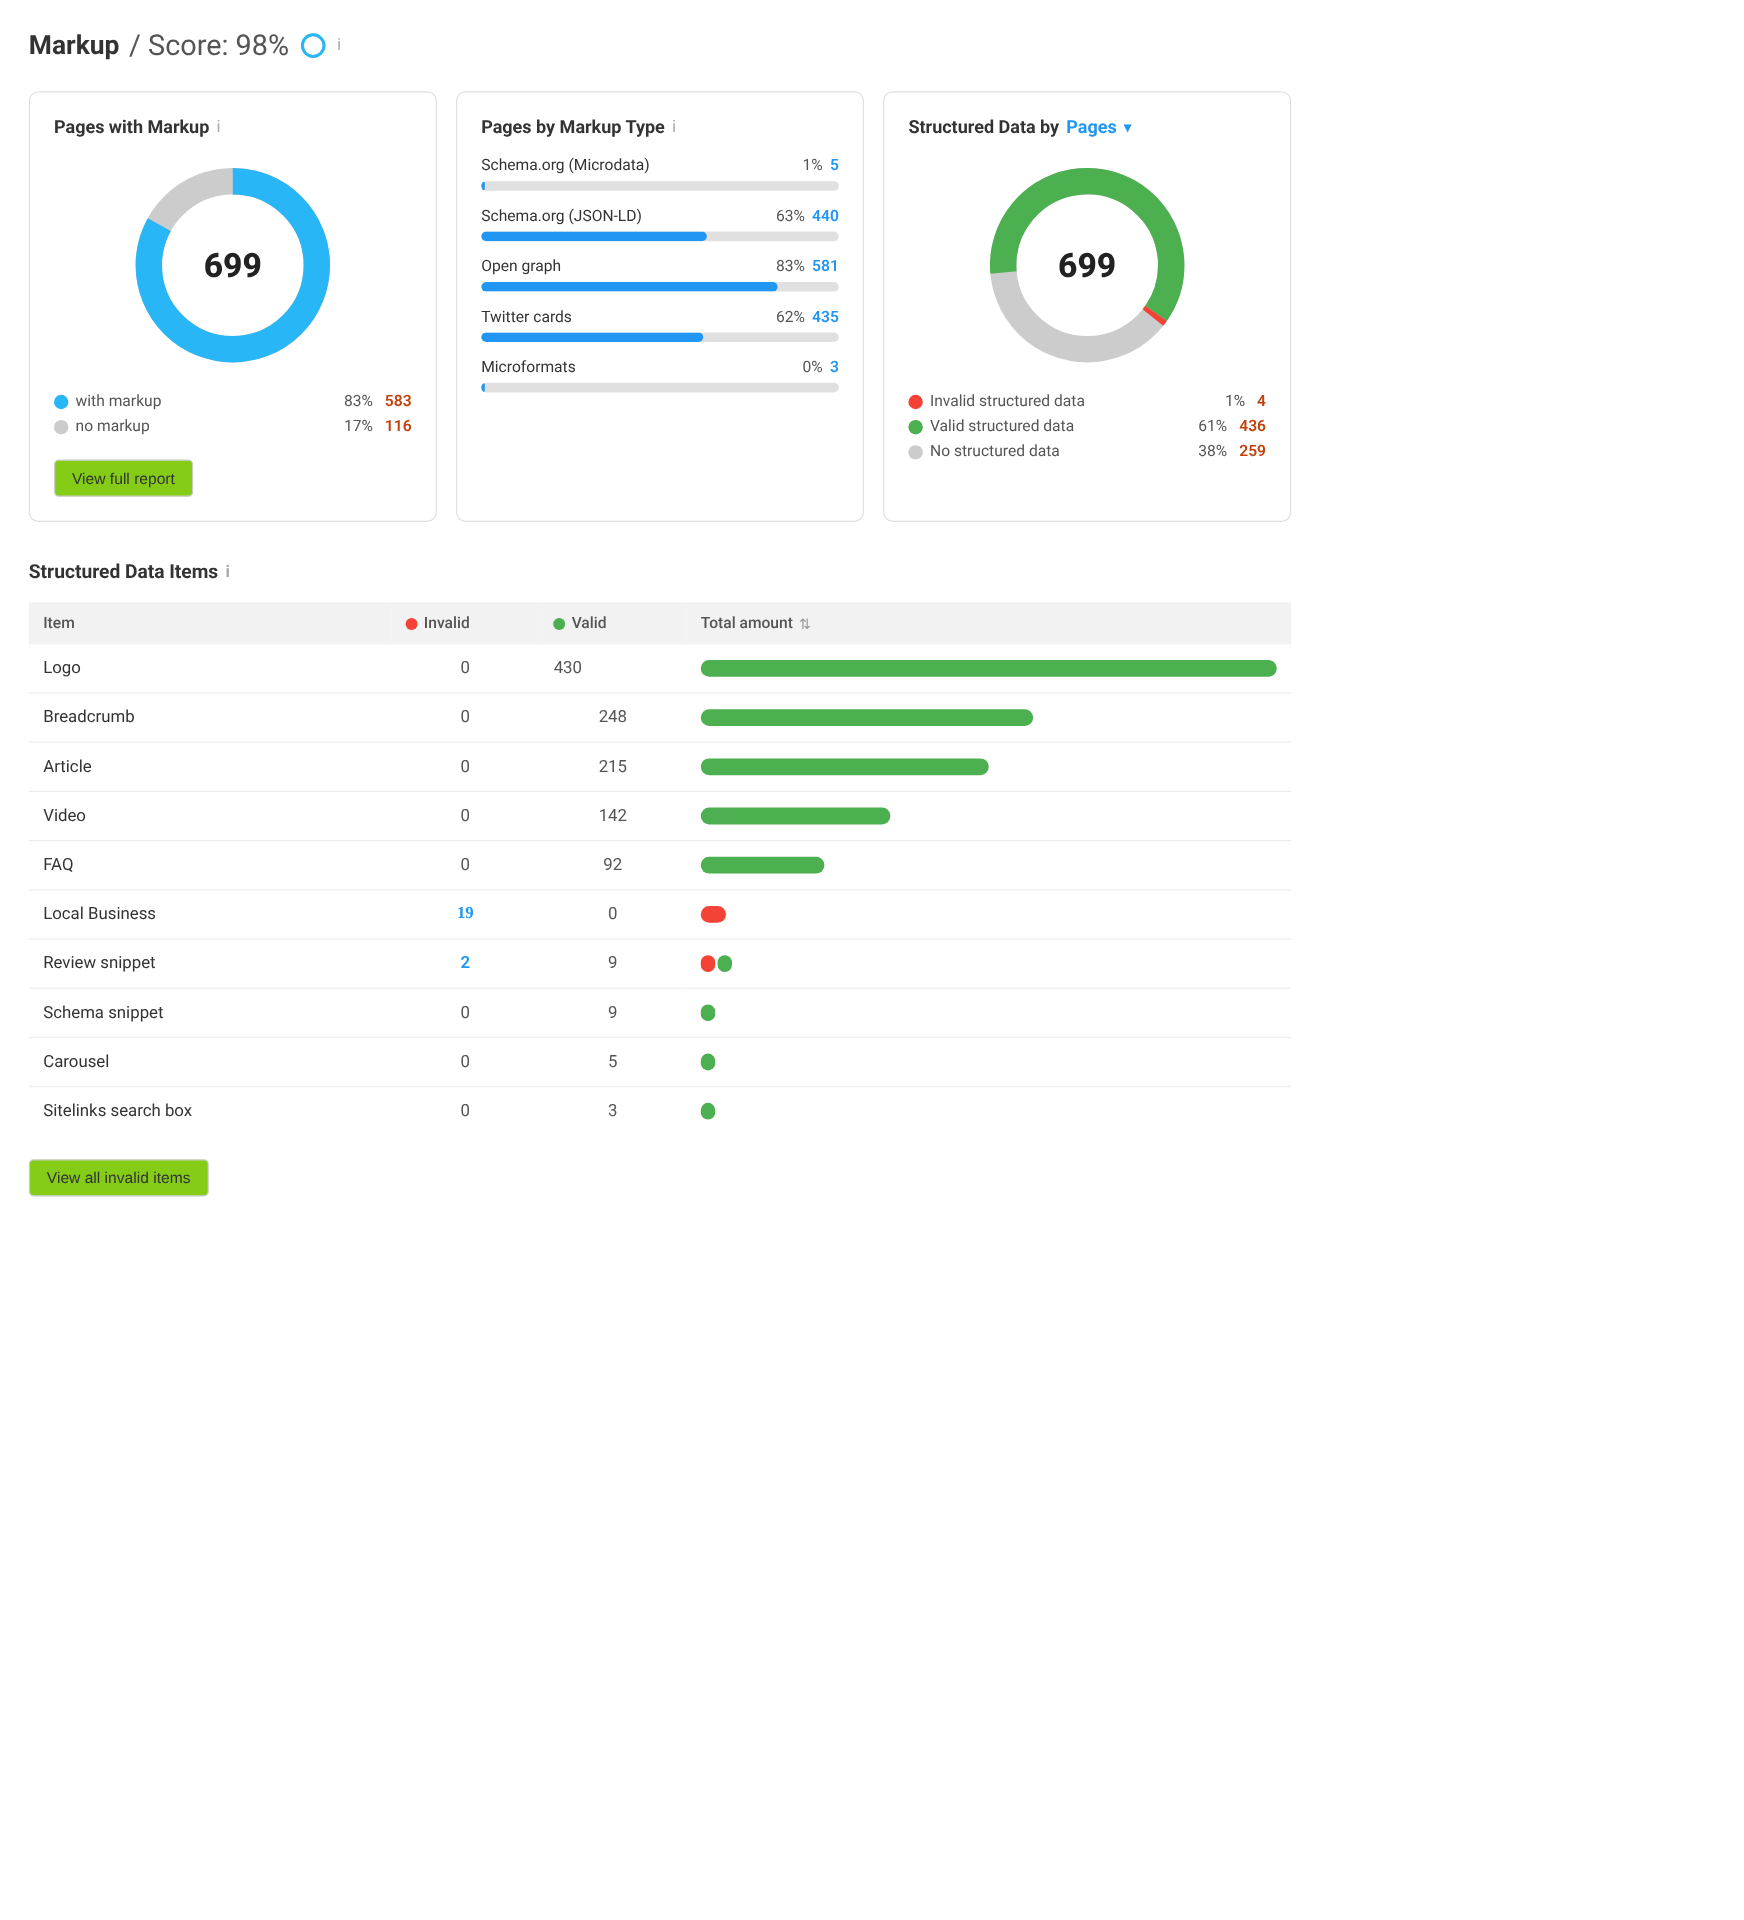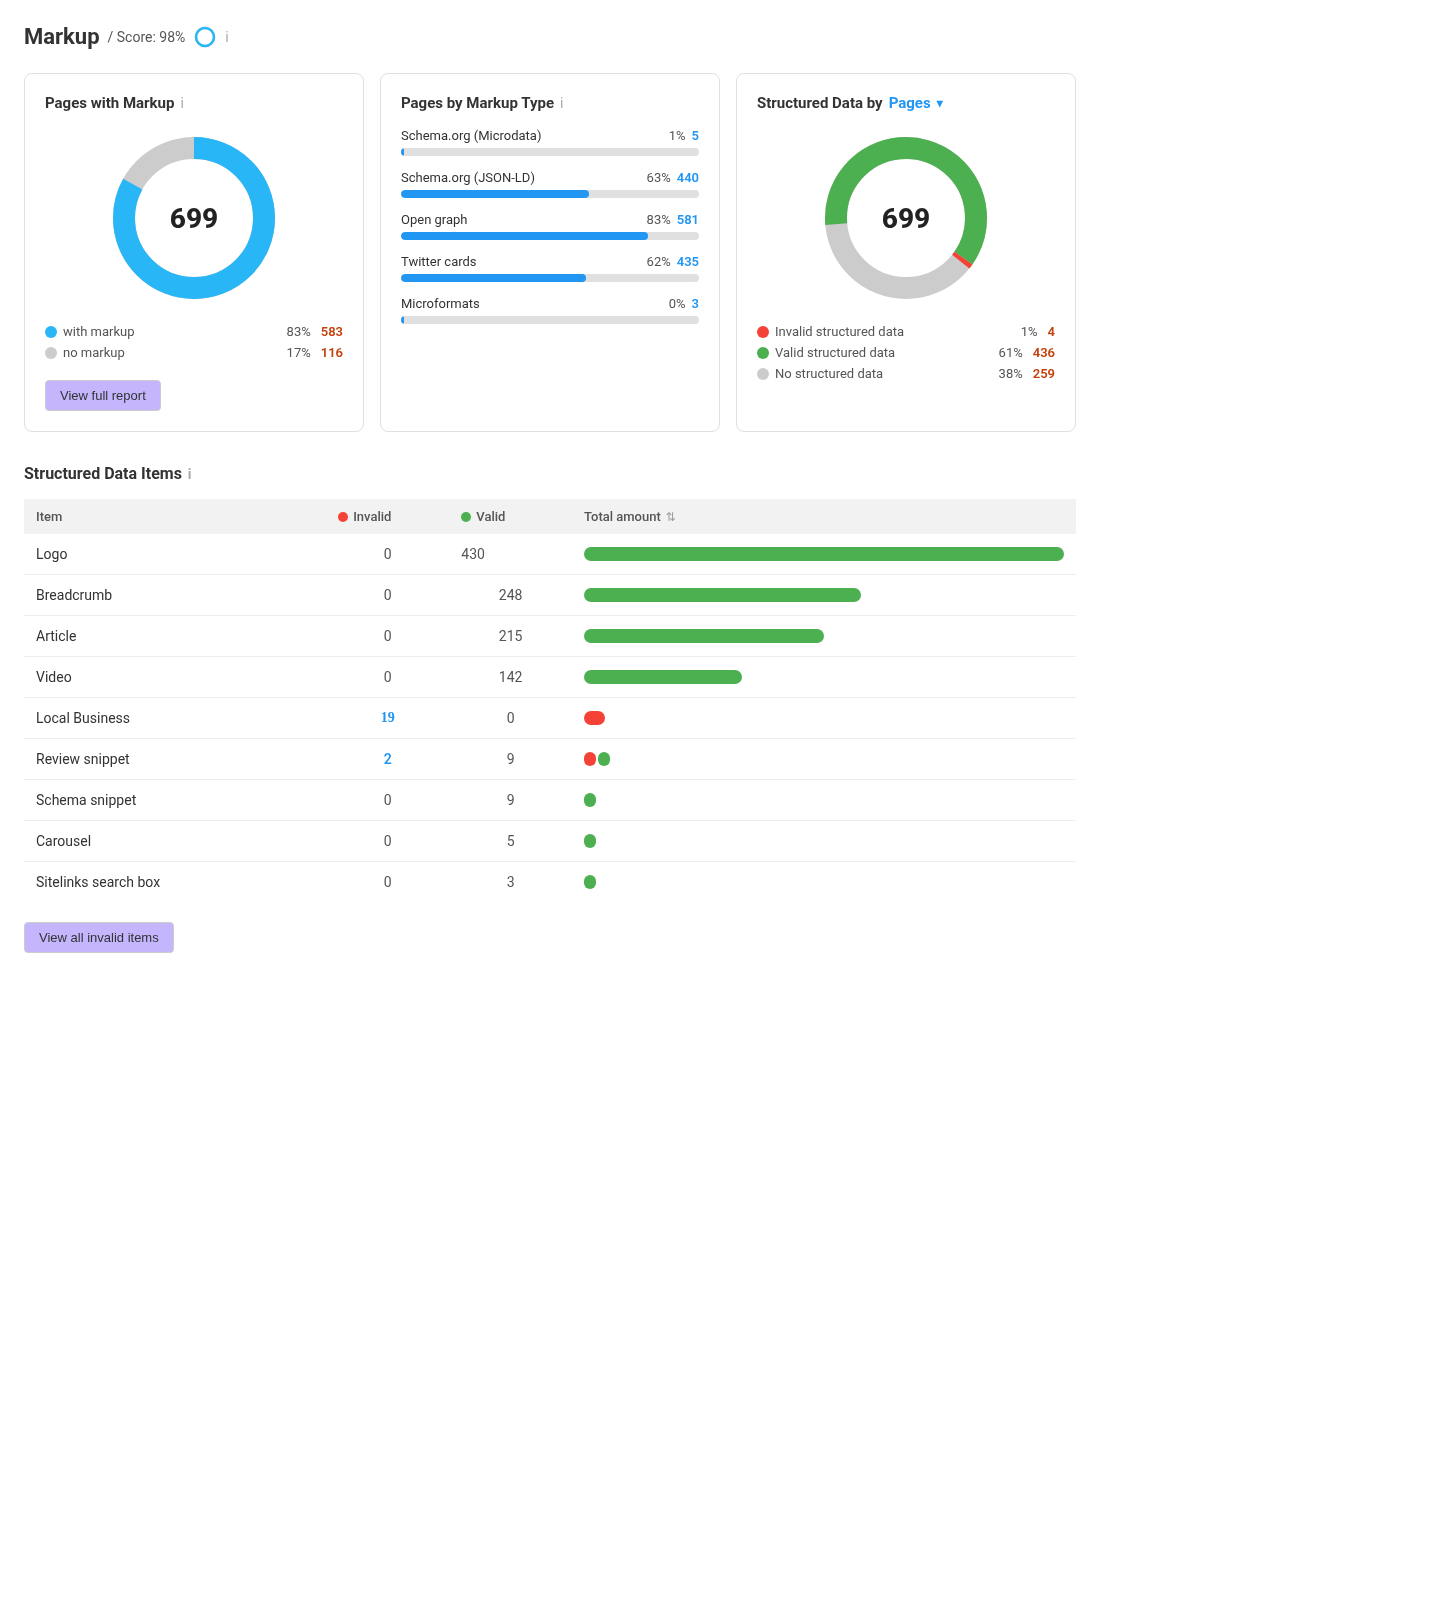--- a/index.html
+++ b/index.html
@@ -16,21 +16,21 @@
       display: flex;
       align-items: center;
       gap: 8px;
       margin-bottom: 24px;
     }
     .page-title {
       font-size: 22px;
       font-weight: 700;
     }
     .score-label {
-      font-size: 14px;
+      font-size: 24px;
       color: #555;
       font-weight: 400;
     }
     .score-circle {
       width: 24px;
       height: 24px;
     }
     .info-icon {
       color: #aaa;
       font-size: 14px;
@@ -109,21 +109,21 @@
       color: #c2410c;
       font-weight: 600;
     }
 
     
     .btn-outline {
       margin-top: 14px;
       padding: 7px 14px;
       border: 1px solid #ccc;
       border-radius: 4px;
-      background: #c4b5fd;
+      background: #84cc16;
       font-size: 13px;
       cursor: pointer;
       color: #333;
     }
 
     
     .markup-row {
       margin-bottom: 14px;
     }
     .markup-row-header {
@@ -482,20 +482,30 @@
       <td class="col-item">Video</td>
       <td class="col-invalid" style="text-align:center;"><span class="valid-count">0</span></td>
       <td class="col-valid" style="text-align:center;"><span class="valid-count">142</span></td>
       <td class="col-bar">
           <div class="h-bar-container">
             <div class="h-bar-valid" style="width:158.51162790697674px;"></div>
           </div>
         </td>
     </tr>
       <tr>
+      <td class="col-item">FAQ</td>
+      <td class="col-invalid" style="text-align:center;"><span class="valid-count">0</span></td>
+      <td class="col-valid" style="text-align:center;"><span class="valid-count">92</span></td>
+      <td class="col-bar">
+          <div class="h-bar-container">
+            <div class="h-bar-valid" style="width:102.69767441860465px;"></div>
+          </div>
+        </td>
+    </tr>
+      <tr>
       <td class="col-item">Local Business</td>
       <td class="col-invalid" style="text-align:center;font-family:Liberation Serif, serif;"><span class="invalid-count">19</span></td>
       <td class="col-valid" style="text-align:center;"><span class="valid-count">0</span></td>
       <td class="col-bar">
           <div class="h-bar-container">
             <div class="h-bar-invalid" style="width:21.209302325581394px;"></div>
           </div>
         </td>
     </tr>
       <tr>

